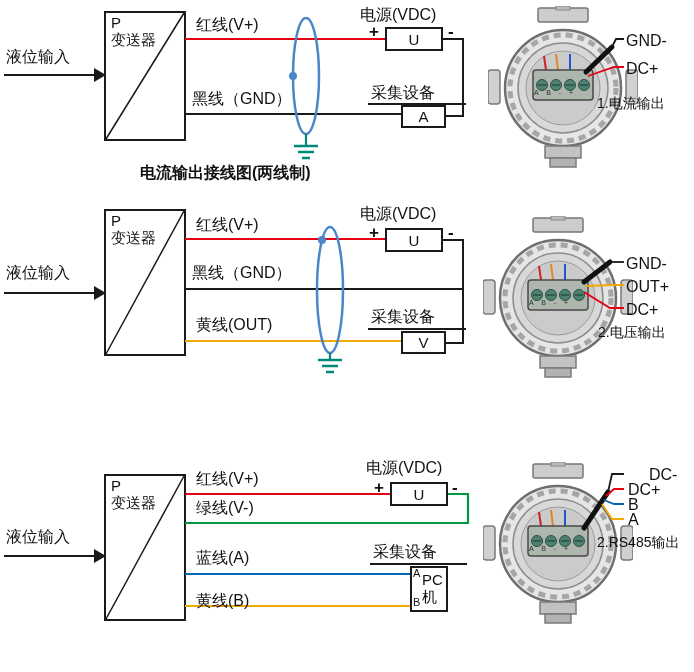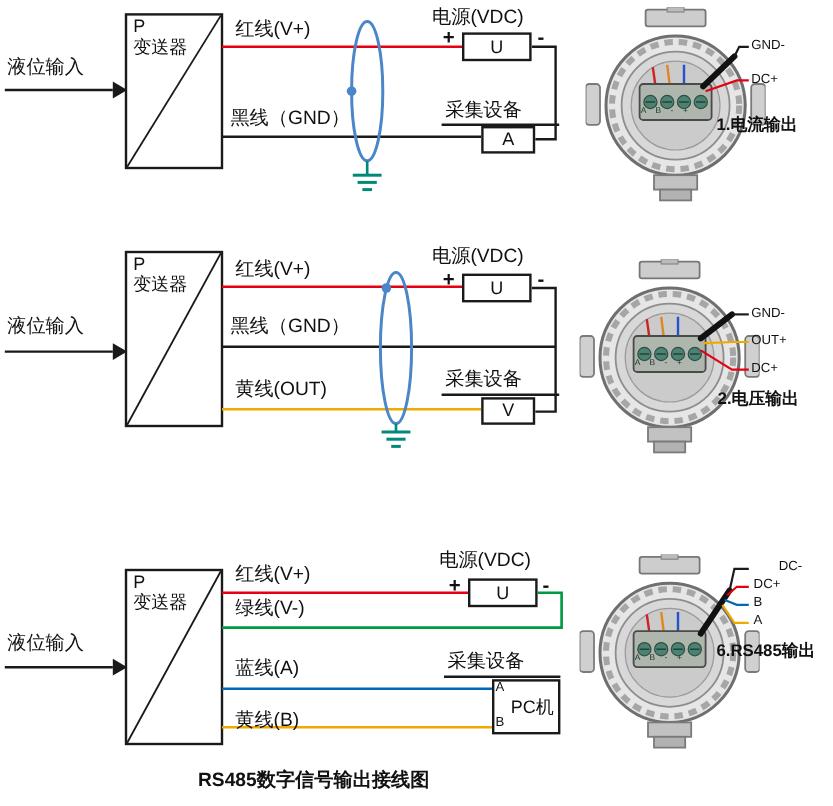--- a/index.html
+++ b/index.html
@@ -1,28 +1,28 @@
 <!DOCTYPE html>
 <html><head>
 <meta charset="utf-8">
 <style>
   * { margin:0; padding:0; box-sizing:border-box; }
   body { background:#fff; font-family:"Liberation Sans","DejaVu Sans",sans-serif; color:#111; }
   .canvas { position:relative; width:694px; height:672px; background:#fff; overflow:hidden; }
   svg.layer { position:absolute; left:0; top:0; z-index:0; }
   .abs { position:absolute; white-space:nowrap; color:#111; z-index:2; line-height:1.15; }
   .lbl { font-size:16px; }
-  .small { font-size:11px; }
+  .small { font-size:16px; }
   .tiny { font-size:11px; }
   .sign { font-size:17px; font-weight:bold; }
   .caption { font-size:16px; font-weight:bold; }
   .box { position:absolute; border:2px solid #1a1a1a; background:#fff; display:flex;
          align-items:center; justify-content:center; font-size:15px; color:#111; z-index:1; }
   .termletters { font-size:7px; letter-spacing:3px; color:#223630; z-index:3; }
-  .outlabel { font-size:14px;font-weight:bold; }
+  .outlabel { font-size:14px; }
 </style>
 </head>
 <body>
 
 <div class="canvas">
 
   <svg class="layer" width="694" height="672" viewBox="0 0 694 672">
     <defs>
       <symbol id="dev" viewBox="0 0 150 165">
         <rect x="50" y="2" width="50" height="14" rx="2" fill="#cdcdcd" stroke="#777" stroke-width="1.5"></rect>
@@ -125,20 +125,21 @@
   <div class="abs lbl" style="left:360px;top:6px">电源(VDC)</div>
   <div class="abs sign" style="left:369px;top:22px">+</div>
   <div class="abs sign" style="left:448px;top:22px">-</div>
   <div class="box" style="left:385px;top:27px;width:58px;height:24px">
     <span>U</span>
   </div>
   <div class="abs lbl" style="left:371px;top:84px">采集设备</div>
   <div class="box" style="left:401px;top:105px;width:45px;height:23px">
     <span>A</span>
   </div>
+  <div class="abs caption" style="left:140px;top:164px">电流输出接线图(两线制)</div>
   <div class="abs termletters" style="left:534px;top:89px">A B - +</div>
   <div class="abs small" style="left:626px;top:32px">GND-</div>
   <div class="abs small" style="left:626px;top:60px">DC+</div>
   <div class="abs outlabel" style="left:597px;top:95px">1.电流输出</div>
 
   <div class="abs lbl" style="left:6px;top:264px">液位输入</div>
   <div class="abs" style="left:111px;top:212px;font-size:15px">P</div>
   <div class="abs" style="left:111px;top:229px;font-size:15px">变送器</div>
   <div class="abs lbl" style="left:196px;top:216px">红线(V+)</div>
   <div class="abs lbl" style="left:192px;top:264px">黑线（GND）</div>
@@ -166,26 +167,25 @@
   <div class="abs lbl" style="left:196px;top:499px">绿线(V-)</div>
   <div class="abs lbl" style="left:196px;top:549px">蓝线(A)</div>
   <div class="abs lbl" style="left:196px;top:592px">黄线(B)</div>
   <div class="abs lbl" style="left:366px;top:459px">电源(VDC)</div>
   <div class="abs sign" style="left:374px;top:478px">+</div>
   <div class="abs sign" style="left:452px;top:478px">-</div>
   <div class="box" style="left:390px;top:482px;width:58px;height:24px">
     <span>U</span>
   </div>
   <div class="abs lbl" style="left:373px;top:543px">采集设备</div>
-  <div class="box" style="left:410px;top:566px;width:57px;height:46px">
+  <div class="box" style="left:410px;top:566px;width:38px;height:46px">
     <span style="margin-left:10px">PC机</span>
   </div>
   <div class="abs tiny" style="left:413px;top:567px">A</div>
   <div class="abs tiny" style="left:413px;top:596px">B</div>
-  <div class="abs caption" style="left:165px;top:642px">RS485数字信号输出接线图</div>
   <div class="abs termletters" style="left:529px;top:545px">A B - +</div>
   <div class="abs small" style="left:649px;top:466px">DC-</div>
   <div class="abs small" style="left:628px;top:481px">DC+</div>
   <div class="abs small" style="left:628px;top:496px">B</div>
   <div class="abs small" style="left:628px;top:511px">A</div>
-  <div class="abs outlabel" style="left:597px;top:534px">6.RS485输出</div>
+  <div class="abs outlabel" style="left:597px;top:534px">2.RS485输出</div>
 
 </div>
 
 </body></html>

